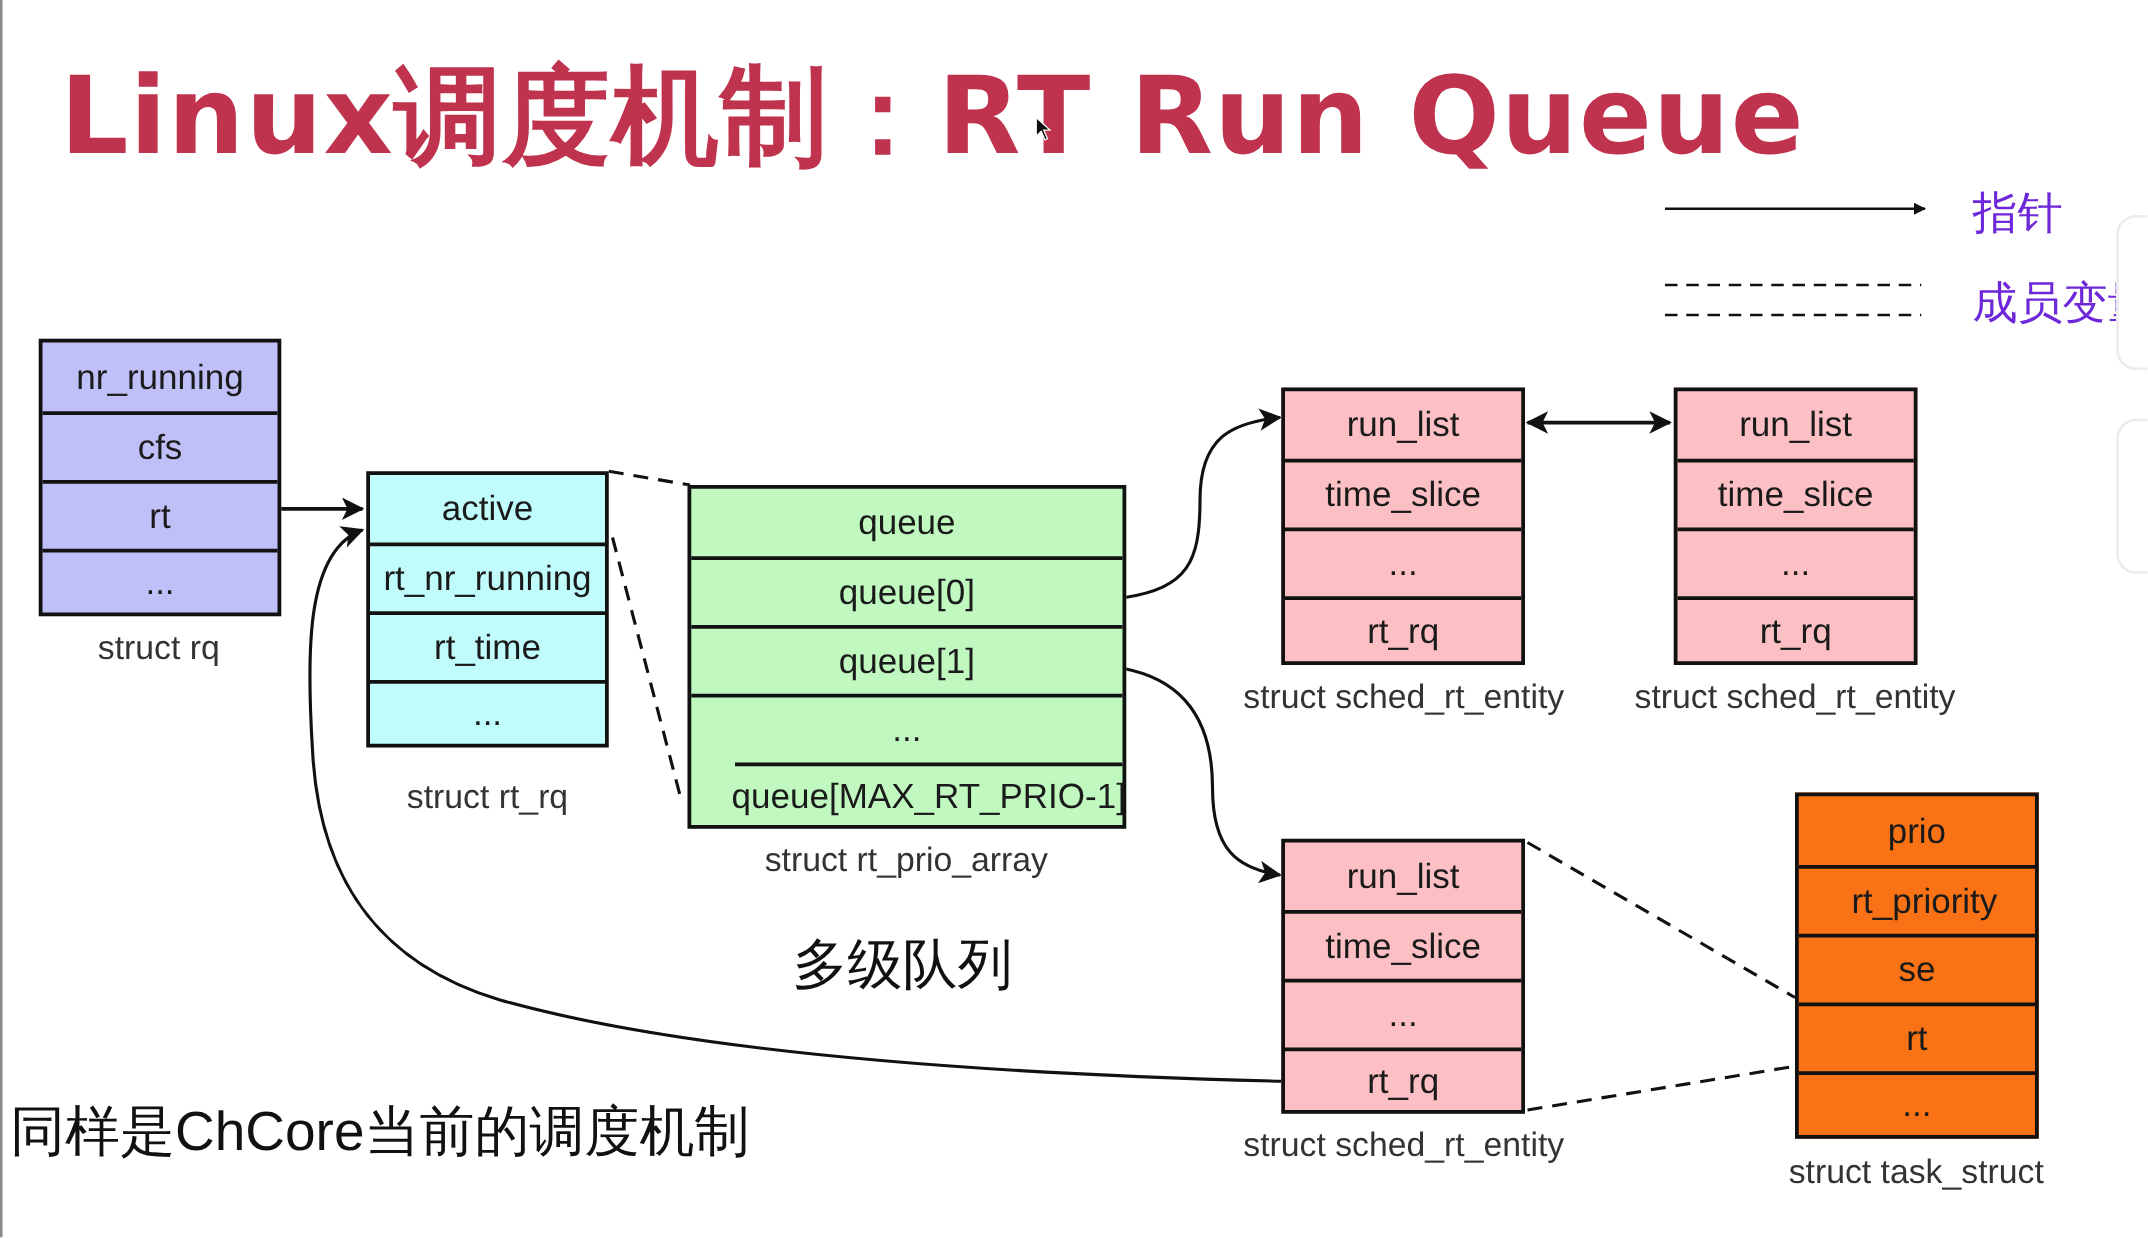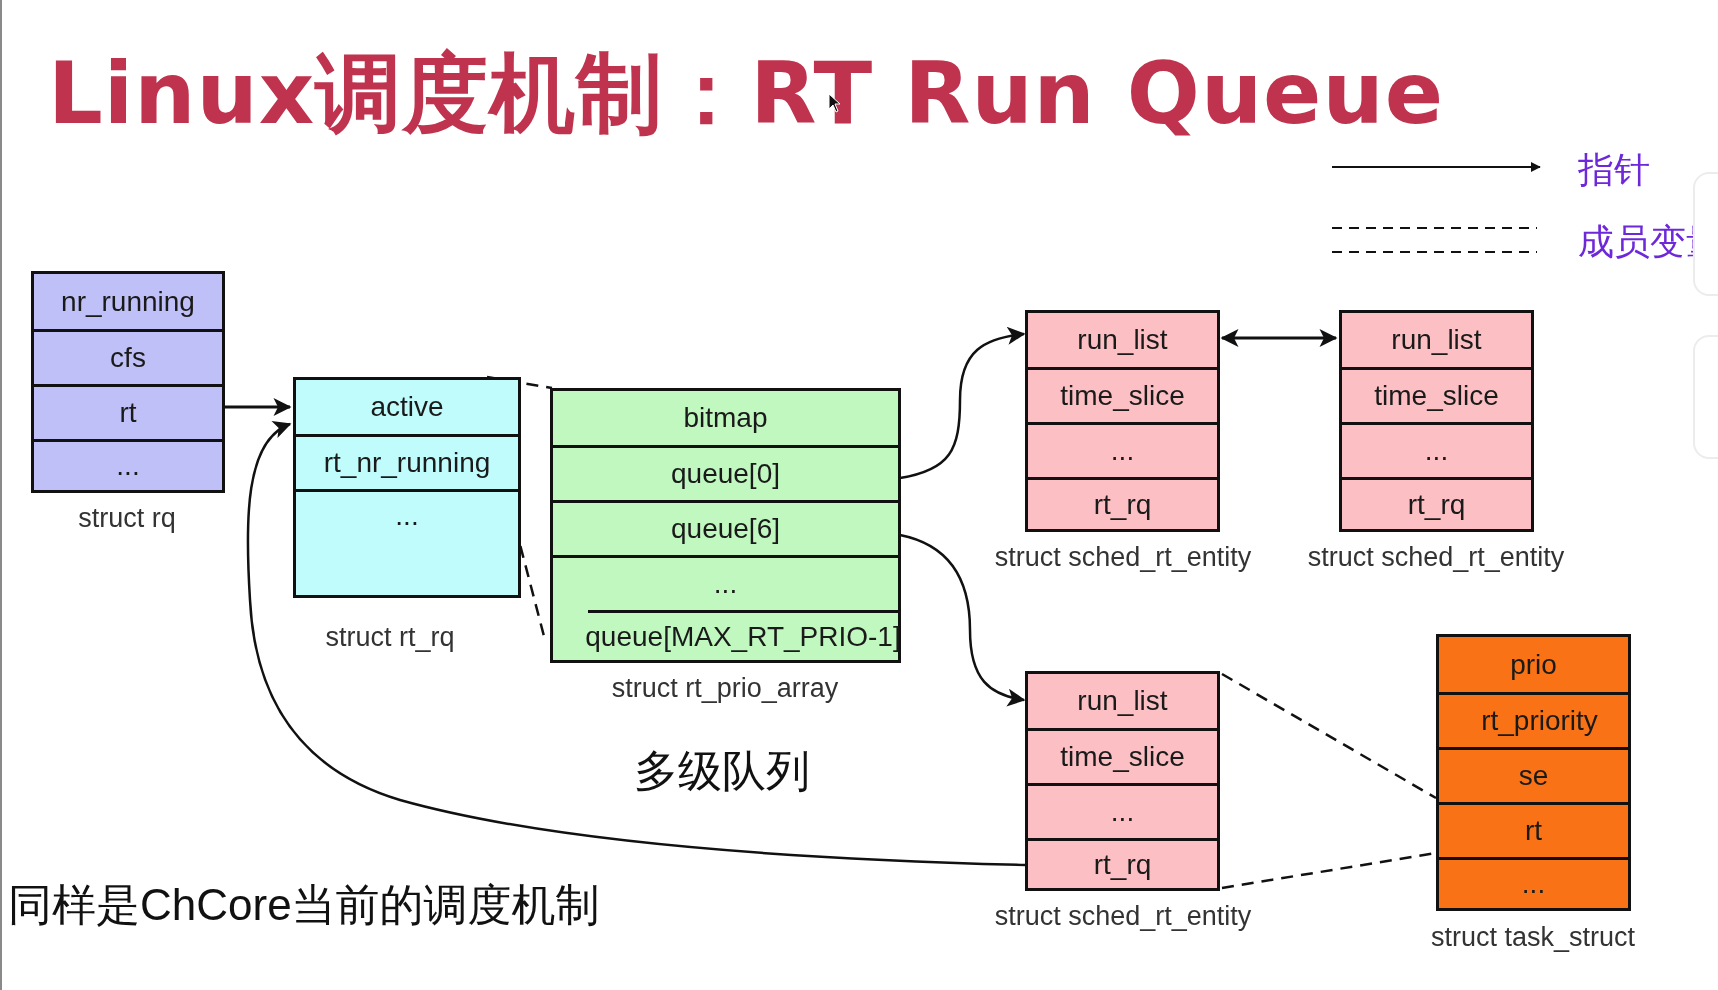--- a/index.html
+++ b/index.html
@@ -87,31 +87,32 @@
 <div class="legend-label" style="left:1578px; top:218px; width:115px; overflow:hidden;">成员变量</div>
 
 <div class="struct c-purple" style="left:31px; top:271px; width:194px; height:222px;">
   <div class="field" style="height:55px;">nr_running</div>
   <div class="field" style="height:55px;">cfs</div>
   <div class="field" style="height:55px;">rt</div>
   <div class="field" style="height:51px;">...</div>
 </div>
 <div class="caption" style="left:127px; top:503px;">struct rq</div>
 
-<div class="struct c-cyan" style="left:293px; top:377px; width:228px; height:221px;">
+<div class="struct c-cyan" style="left:293px; top:377px; width:194px; height:221px;">
   <div class="field" style="height:54px;">active</div>
   <div class="field" style="height:55px;">rt_nr_running</div>
+  <div class="field" style="height:55px;">rt_time</div>
   <div class="field" style="height:51px;">...</div>
 </div>
 <div class="caption" style="left:390px; top:598px;margin-top:24px;">struct rt_rq</div>
 
 <div class="struct c-green" style="left:550px; top:388px; width:351px; height:275px;">
-  <div class="field" style="height:54px;">bitmap</div>
+  <div class="field" style="height:54px;">queue</div>
   <div class="field" style="height:55px;">queue[0]</div>
-  <div class="field" style="height:55px;">queue[6]</div>
+  <div class="field" style="height:55px;">queue[1]</div>
   <div class="field" style="height:55px;">...</div>
   <div class="field" style="height:50px;margin-left:35px;">queue[MAX_RT_PRIO-1]</div>
 </div>
 <div class="caption" style="left:725px; top:673px;">struct rt_prio_array</div>
 
 <div class="struct c-pink" style="left:1025px; top:310px; width:195px; height:222px;">
   <div class="field" style="height:54px;">run_list</div>
   <div class="field" style="height:55px;">time_slice</div>
   <div class="field" style="height:55px;">...</div>
   <div class="field" style="height:52px;">rt_rq</div>

